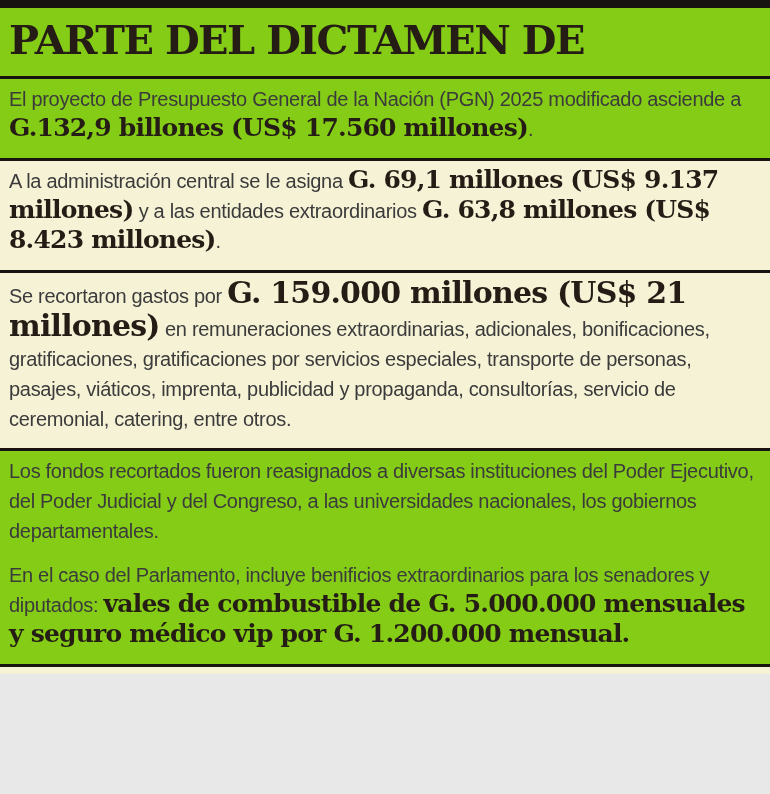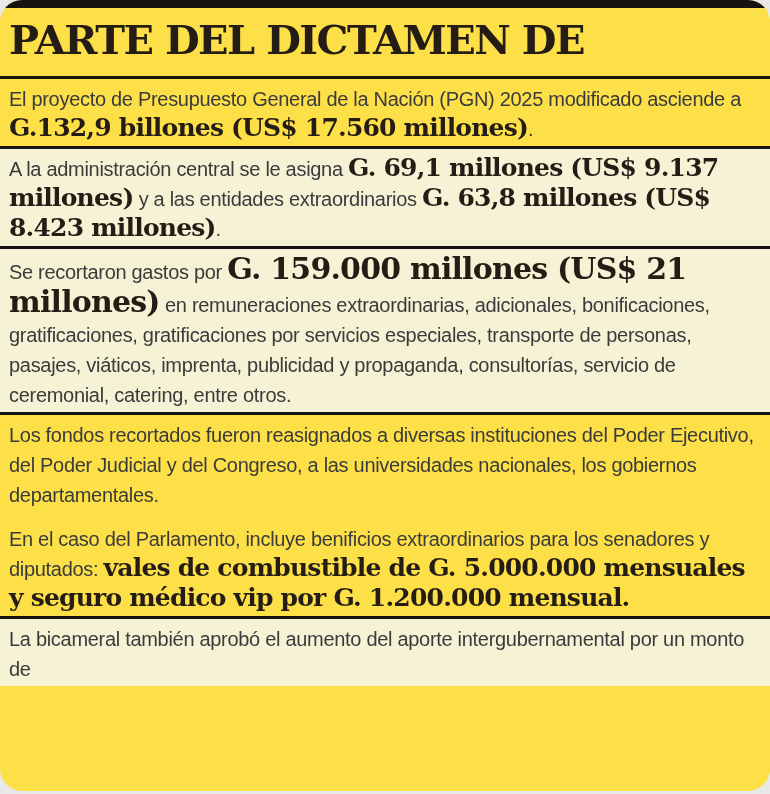--- a/index.html
+++ b/index.html
@@ -1,41 +1,40 @@
 <!DOCTYPE html>
 <html style="--bar: #171310; --ink: #241c15; --body: #3b3b3b; --cream: #f6f2d6;"><head>
 <meta charset="utf-8">
 <style>
   * { margin: 0; padding: 0; box-sizing: border-box; }
   html, body { background: #e8e8e8; }
   body { display: flex; justify-content: flex-start; }
   .page {
     width: 770px;
-    height: 791px;
-    background: #fde047;
+    height: 674px;
+    background: #84cc16;
     overflow: hidden;
     display: flex;
     flex-direction: column;
     font-family: "Liberation Sans", sans-serif;
-    border-radius: 22px;
   }
   .topbar { height: 8px; background: var(--bar, #171310); flex: 0 0 auto; }
   .title {
     font-family: "DejaVu Serif", "Liberation Serif", serif;
     font-weight: 700;
     font-size: 40px;
     line-height: 1.14;
     letter-spacing: -1.5px;
     color: var(--ink, #29201a);
     padding: 9px 9px 13px 9px;
   }
   .sections { flex: 0 0 auto; }
   .section {
     border-top: 3px solid var(--bar, #171310);
-    padding: 5px 9px 2px 9px;
+    padding: 5px 9px 14px 9px;
   }
   .section.cream { background: var(--cream, #f6f2d6); }
   .section p {
     font-size: 20px;
     line-height: 30px;
     color: var(--body, #3b3b3b);
     letter-spacing: -0.3px;
     margin: 0;
   }
   .section p + p { margin-top: 14px; }

